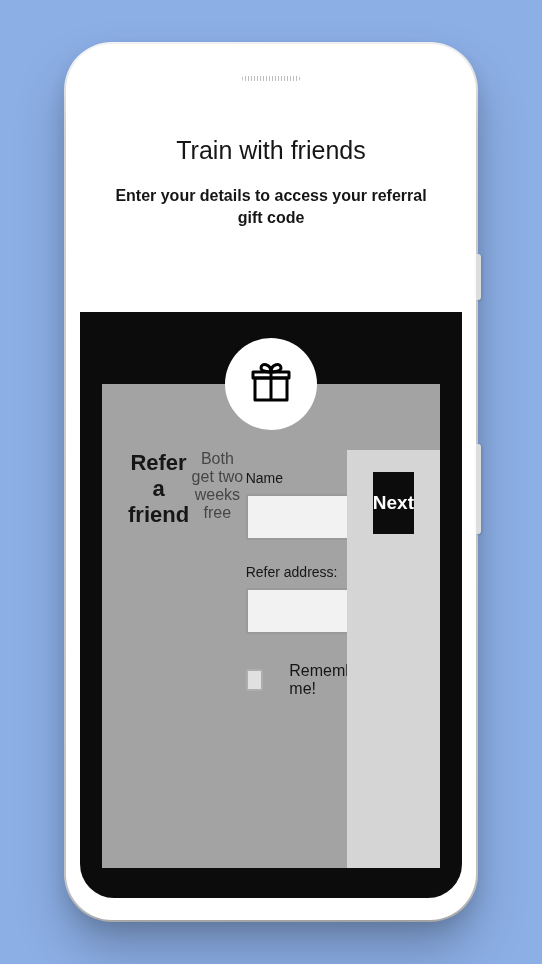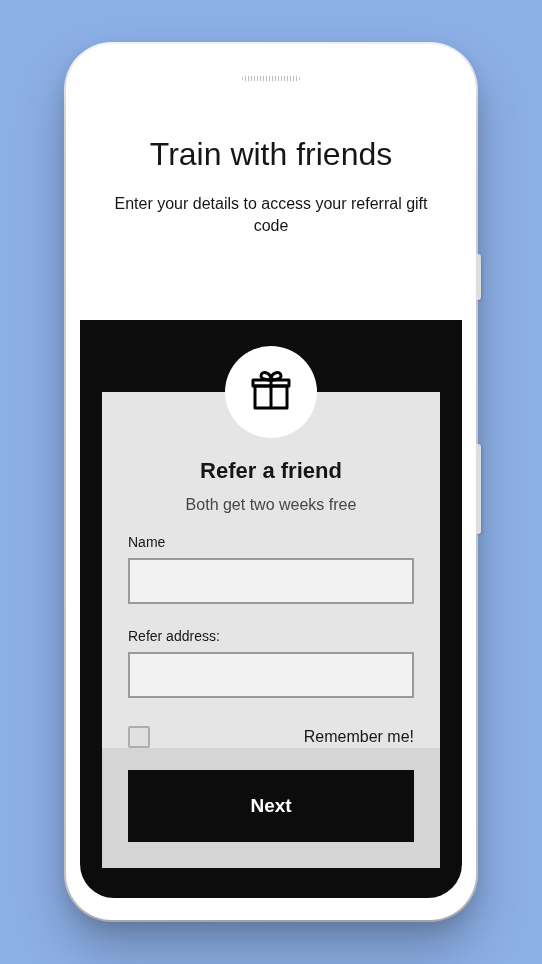--- a/index.html
+++ b/index.html
@@ -55,47 +55,47 @@
       border-radius: 34px;
       overflow: hidden;
       display: flex;
       flex-direction: column;
     }
     .header {
       padding: 44px 24px 28px;
       text-align: center;
     }
     .title {
-      font-size: 32px;
+      font-size: 25px;
       font-weight: 500;
       color: #161616;
       margin-bottom: 20px;
     }
     .subtitle {
       font-size: 16px;
-      font-weight: 400;
+      font-weight: 700;
       color: #161616;
       line-height: 1.4;
       padding: 0 6px;
     }
     .dark-section {
       flex: 1;
       background: #0c0c0c;
       padding: 72px 22px 30px;
       margin-top: 54px;
       display: flex;
       flex-direction: column;
     }
     .card {
-      background: #e5e5e5;
+      background: #a3a3a3;
       flex: 1;
       position: relative;
       padding: 66px 26px 0;
       display: flex;
-      flex-direction: column;
+      flex-direction: row;
     }
     .icon-circle {
       position: absolute;
       top: -46px;
       left: 50%;
       transform: translateX(-50%);
       width: 92px;
       height: 92px;
       border-radius: 50%;
       background: #fff;
@@ -107,21 +107,21 @@
       text-align: center;
       font-size: 22px;
       font-weight: 700;
       color: #161616;
     }
     .card-sub {
       text-align: center;
       font-size: 16px;
       font-weight: 400;
       color: #464646;
-      margin-top: 12px;
+      margin-top: 0;
     }
     .form {
       margin-top: 20px;
       flex: 1;
     }
     .label {
       font-size: 14px;
       color: #161616;
       margin-bottom: 8px;
       display: block;
@@ -156,21 +156,21 @@
       font-size: 16px;
       color: #161616;
     }
     .footer {
       background: #d5d5d5;
       margin: 0 -26px;
       padding: 22px 26px 26px;
     }
     .next-btn {
       width: 100%;
-      height: 72px;
+      height: 62px;
       background: #0c0c0c;
       color: #fff;
       border: none;
       font-size: 19px;
       font-weight: 700;
       cursor: pointer;
     }
   </style>
 </head>
 <body>

